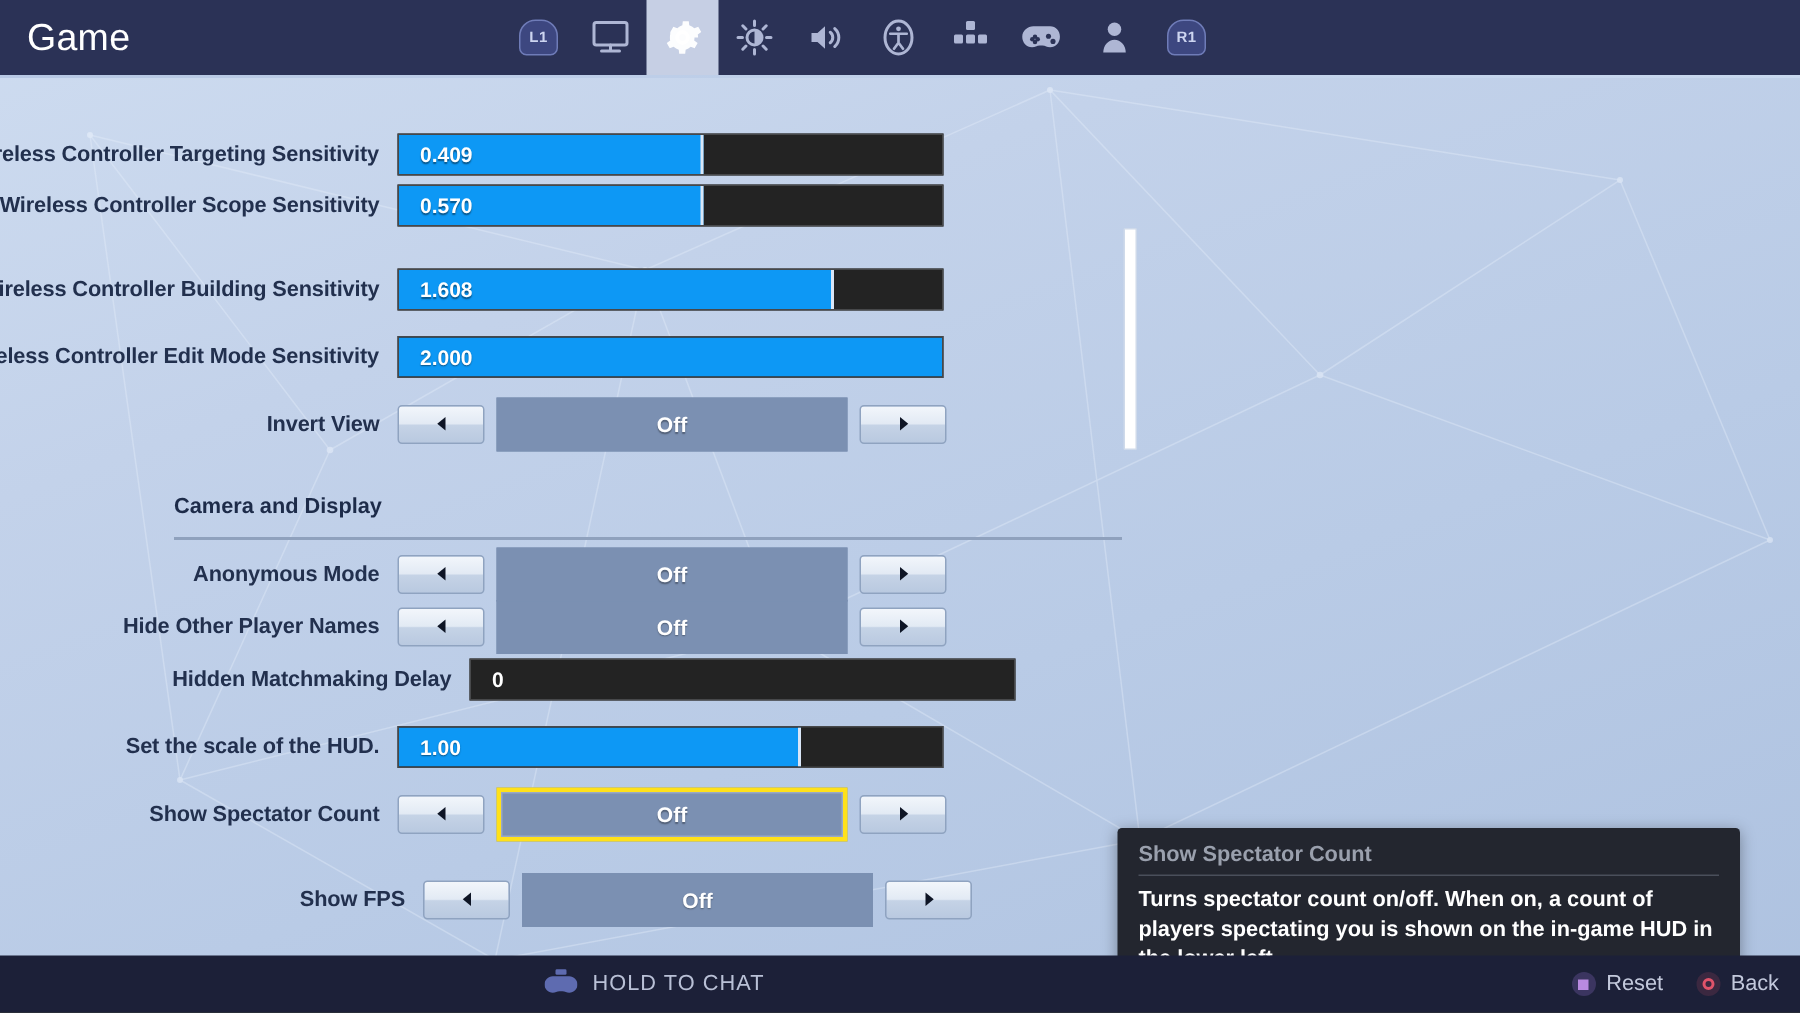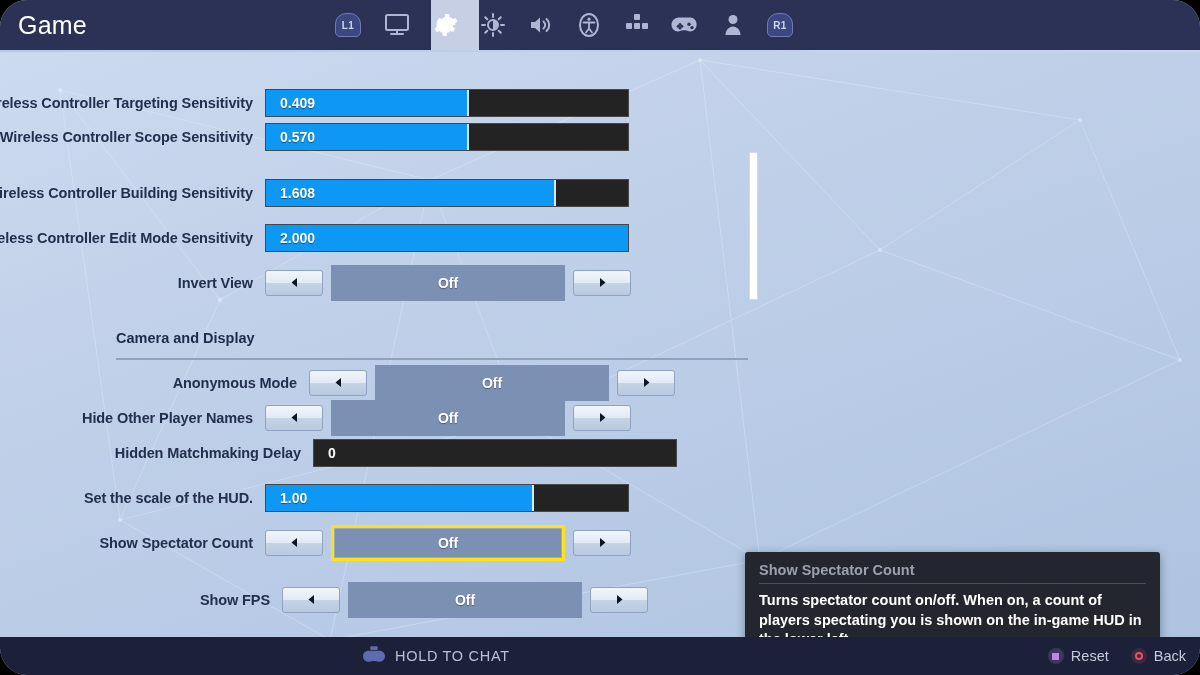--- a/index.html
+++ b/index.html
@@ -6,21 +6,20 @@
   html, body {
     width: 1200px; height: 675px;
     overflow: hidden;
     font-family: "Liberation Sans", sans-serif;
     background: #000;
   }
   #app {
     position: relative;
     width: 1200px; height: 675px;
     overflow: hidden;
-    border-radius: 27px;
   }
 
   
   .bg {
     position: absolute; inset: 0;
     background: linear-gradient(160deg, #cedcf0 0%, #c3d2ea 30%, #b9cbe6 62%, #aec2e0 100%);
   }
   .bg-lines { position: absolute; inset: 0; opacity: .55; }
 
   
@@ -40,21 +39,21 @@
     margin-left: 18px;
     letter-spacing: .2px;
     white-space: nowrap;
   }
   .nav-icons {
     position: absolute; left: 335px; top: 0; height: 50px;
     display: flex; align-items: center;
   }
   .nav-item {
     width: 48px; height: 50px;
-    display: flex; align-items: center; 
+    display: flex; align-items: center; justify-content: center;
     color: #aeb6d4;
   }
   .nav-item.active { background: #c6cfe4; color: #ffffff; }
   .nav-item svg { display: block; }
   .bumper {
     width: 26px; height: 24px;
     display: flex; align-items: center; justify-content: center;
     position: relative;
   }
   .bumper .cap {
@@ -421,21 +420,21 @@
             <svg width="11" height="11" viewBox="0 0 11 11">
               <path d="M3 1L8.5 5.5L3 10z" fill="currentColor"></path>
             </svg>
           </div>
         </div>
       </div>
       <div class="section" style="top: 278px;">
         <div class="title">Camera and Display</div>
         <div class="rule"></div>
       </div>
-      <div class="row" style="top: 308px; margin-left: 44px;">
+      <div class="row" style="top: 308px;">
         <div class="row-label">Anonymous Mode</div>
         <div class="toggle">
           <div class="arrow-btn">
             <svg width="11" height="11" viewBox="0 0 11 11">
               <path d="M8 1L2.5 5.5L8 10z" fill="currentColor"></path>
             </svg>
           </div>
           <div class="toggle-value">Off</div>
           <div class="arrow-btn">
             <svg width="11" height="11" viewBox="0 0 11 11">

